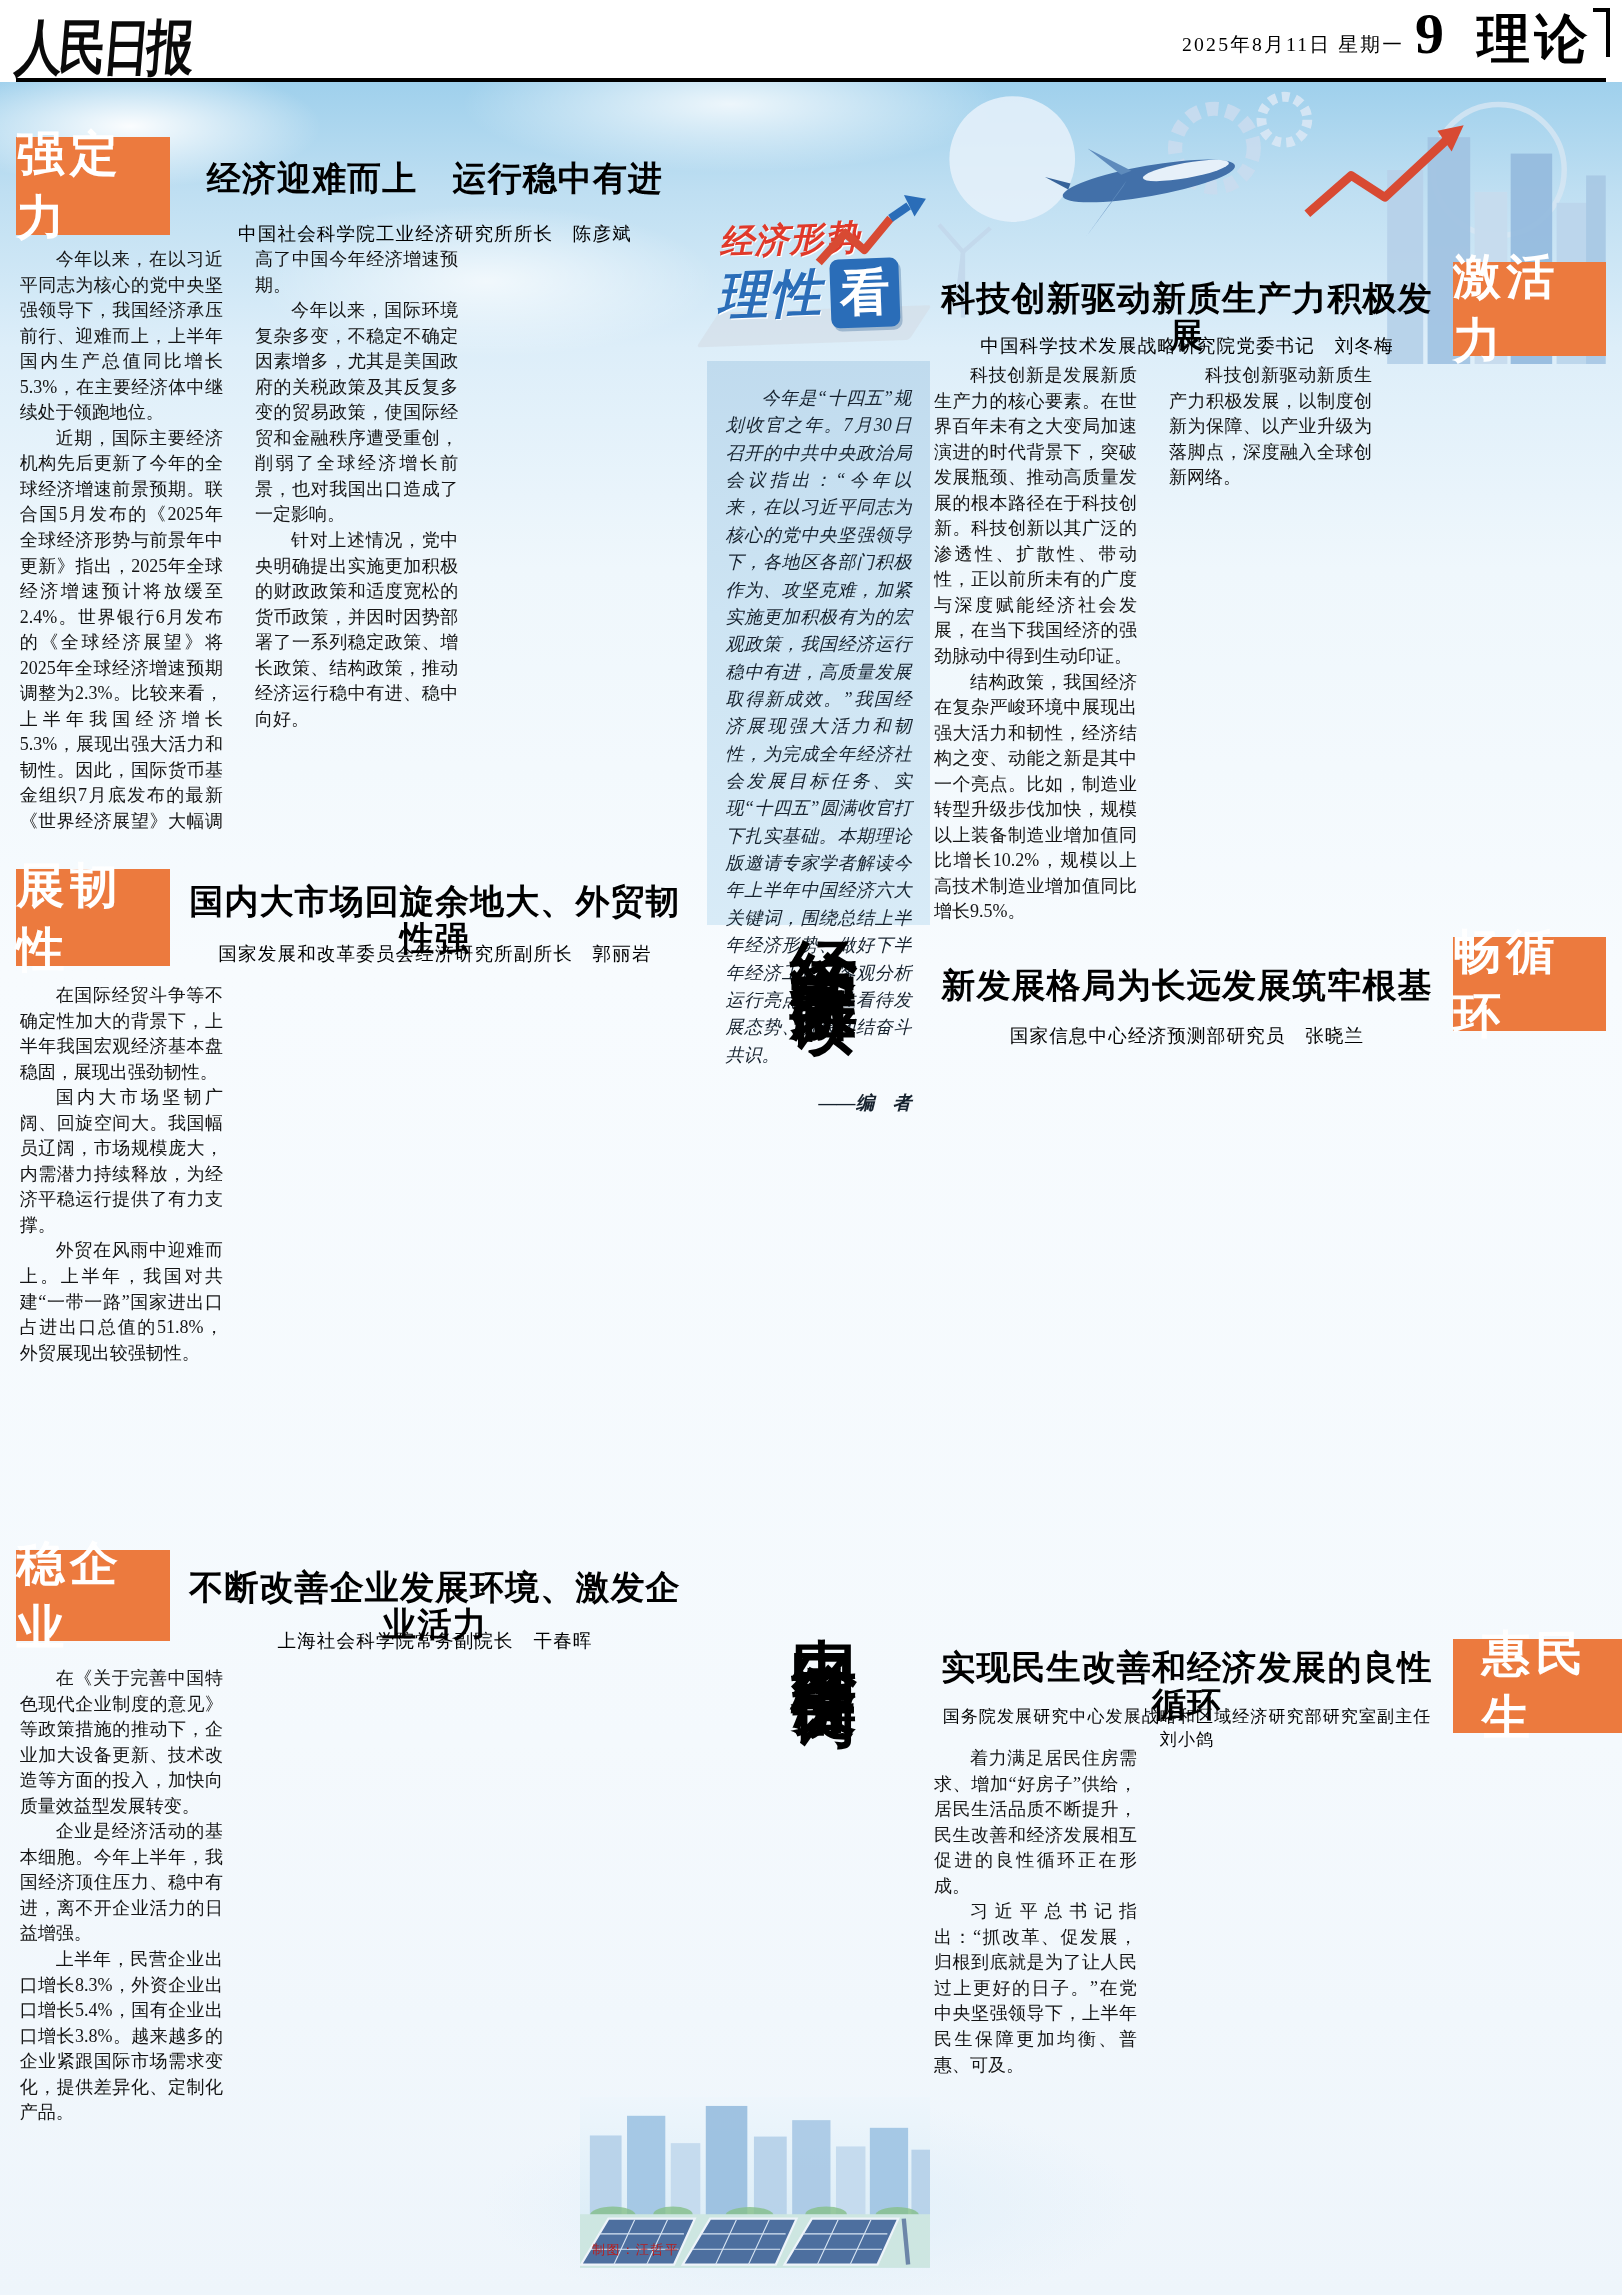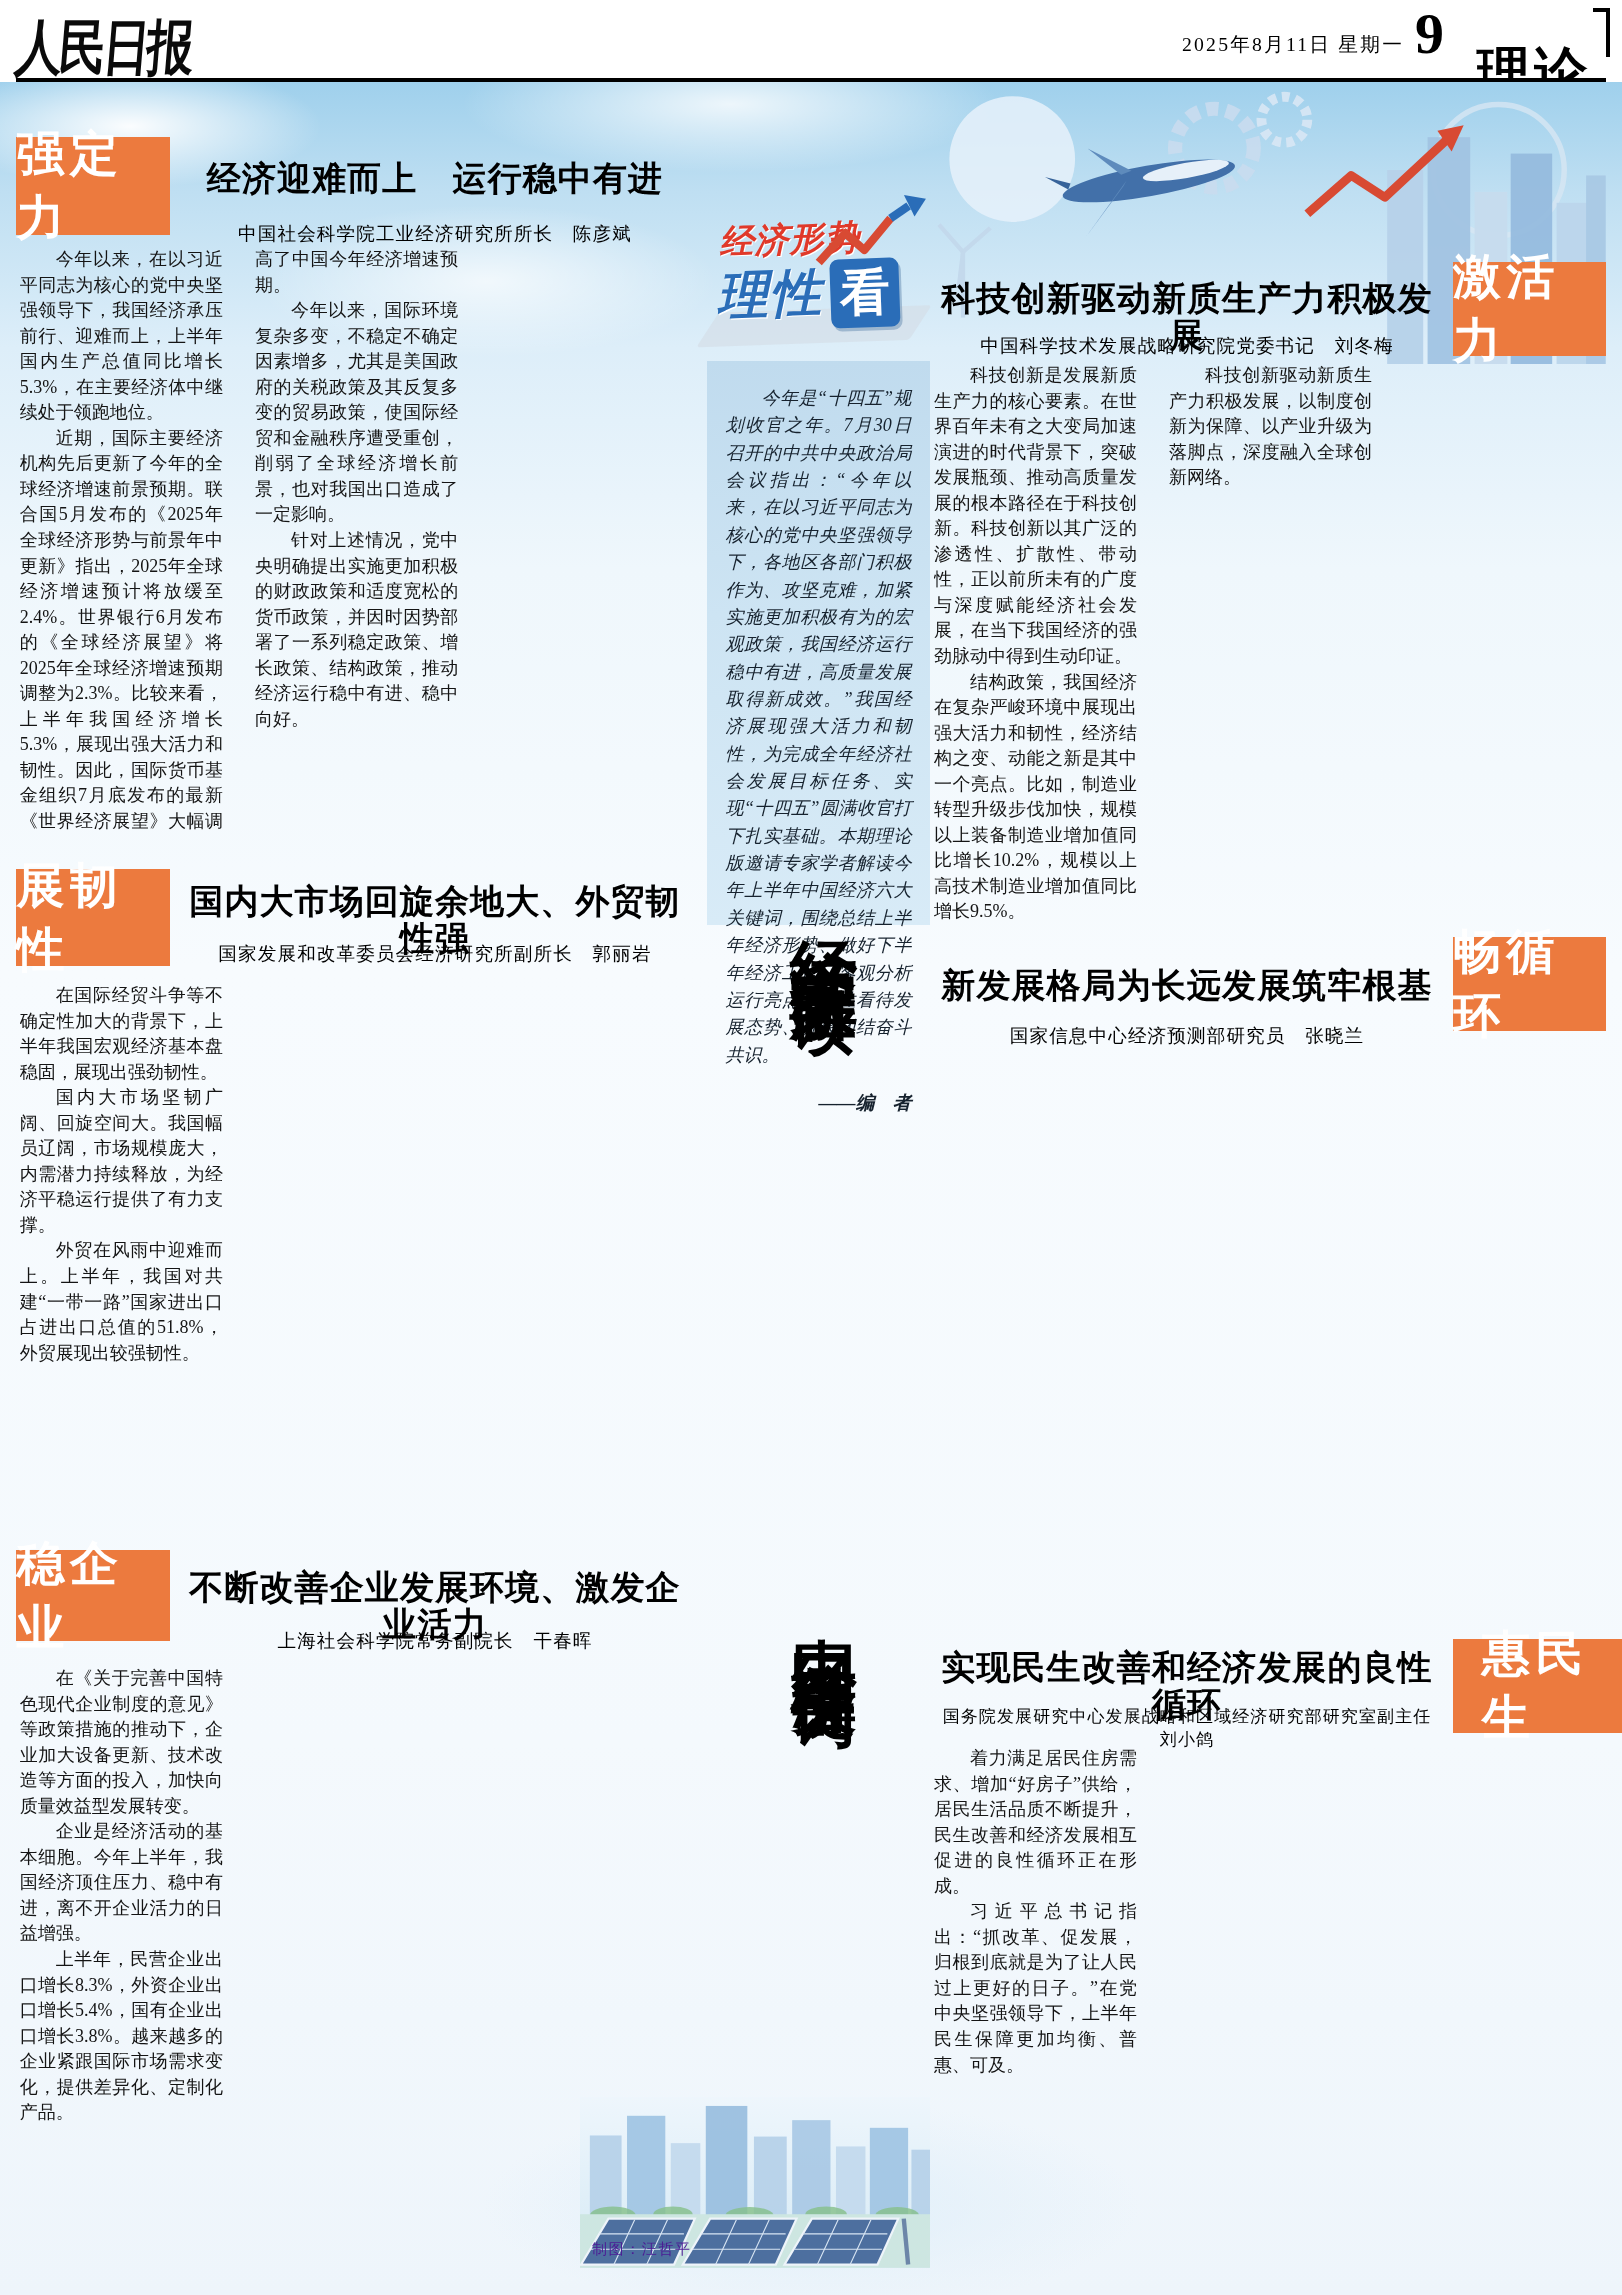--- a/index.html
+++ b/index.html
@@ -6,21 +6,21 @@
   .page{position:relative;width:1623px;height:2295px;background:#ffffff;overflow:hidden;
         font-family:"Liberation Serif",serif;color:#111;}
 
   
   .masthead{position:absolute;left:18.6px;top:7.7px;font-size:47px;font-weight:900;
             letter-spacing:-3.3px;transform:scaleY(1.28) skewX(-6deg);transform-origin:left top;
             color:#0a0a0a;}
   .dateline{position:absolute;left:1182px;top:31px;font-size:19.7px;letter-spacing:2.2px;color:#000;}
   .pagenum{position:absolute;left:1415px;top:0px;font-size:58px;font-weight:700;color:#000;}
   .section-name{position:absolute;left:1477px;top:4.4px;font-size:53px;font-weight:900;
-                font-family:"Liberation Serif",serif;letter-spacing:4.4px;color:#000;margin-top:33px;}
+                font-family:"Liberation Serif",serif;letter-spacing:4.4px;color:#000;}
   .corner-mark{position:absolute;left:1593px;top:7.7px;width:13px;height:45px;
                border-top:4.9px solid #000;border-right:4.9px solid #000;}
   .header-rule{position:absolute;left:16.4px;top:78px;width:1590px;height:3.8px;background:#000;}
 
   
   .content-bg{position:absolute;left:0;top:82px;width:1623px;height:2213px;
     background:
       radial-gradient(ellipse 274px 88px at 8% 2%, rgba(255,255,255,.95), rgba(255,255,255,0) 70%),
       radial-gradient(ellipse 383px 98px at 45% 1%, rgba(255,255,255,.8), rgba(255,255,255,0) 70%),
       radial-gradient(ellipse 328px 109px at 30% 9%, rgba(255,255,255,.7), rgba(255,255,255,0) 70%),
@@ -63,21 +63,21 @@
               font-size:18px;line-height:1.52;text-align:justify;color:#16222e;}
   .note-panel p{margin:0;text-indent:2em;}
   .note-sig{margin-top:19.7px;text-align:right;font-weight:bold;font-style:italic;font-size:18.6px;}
 
   .vtitle{position:absolute;writing-mode:vertical-rl;text-orientation:upright;
           font-family:"Liberation Sans",sans-serif;font-weight:900;color:#000;}
   .vtitle1{left:779px;top:885px;height:482px;font-size:67px;letter-spacing:9.8px;}
   .vtitle2{left:780px;top:1586px;height:553px;font-size:65px;letter-spacing:7.7px;}
 
   .bottom-illo{position:absolute;left:580px;top:2097px;width:350px;height:171px;overflow:hidden;}
-  .illo-credit{position:absolute;left:12px;bottom:8.8px;font-size:15px;color:#4c1d95;letter-spacing:1.6px;}
+  .illo-credit{position:absolute;left:12px;bottom:8.8px;font-size:13px;color:#b91c1c;letter-spacing:1.6px;}
 
   .top-illo{position:absolute;left:930px;top:88px;width:676px;height:276px;}
 </style>
 </head>
 <body>
 
 <div class="page">
 
   <div class="masthead">人民日报</div>
   <div class="dateline">2025年8月11日 星期一</div>

